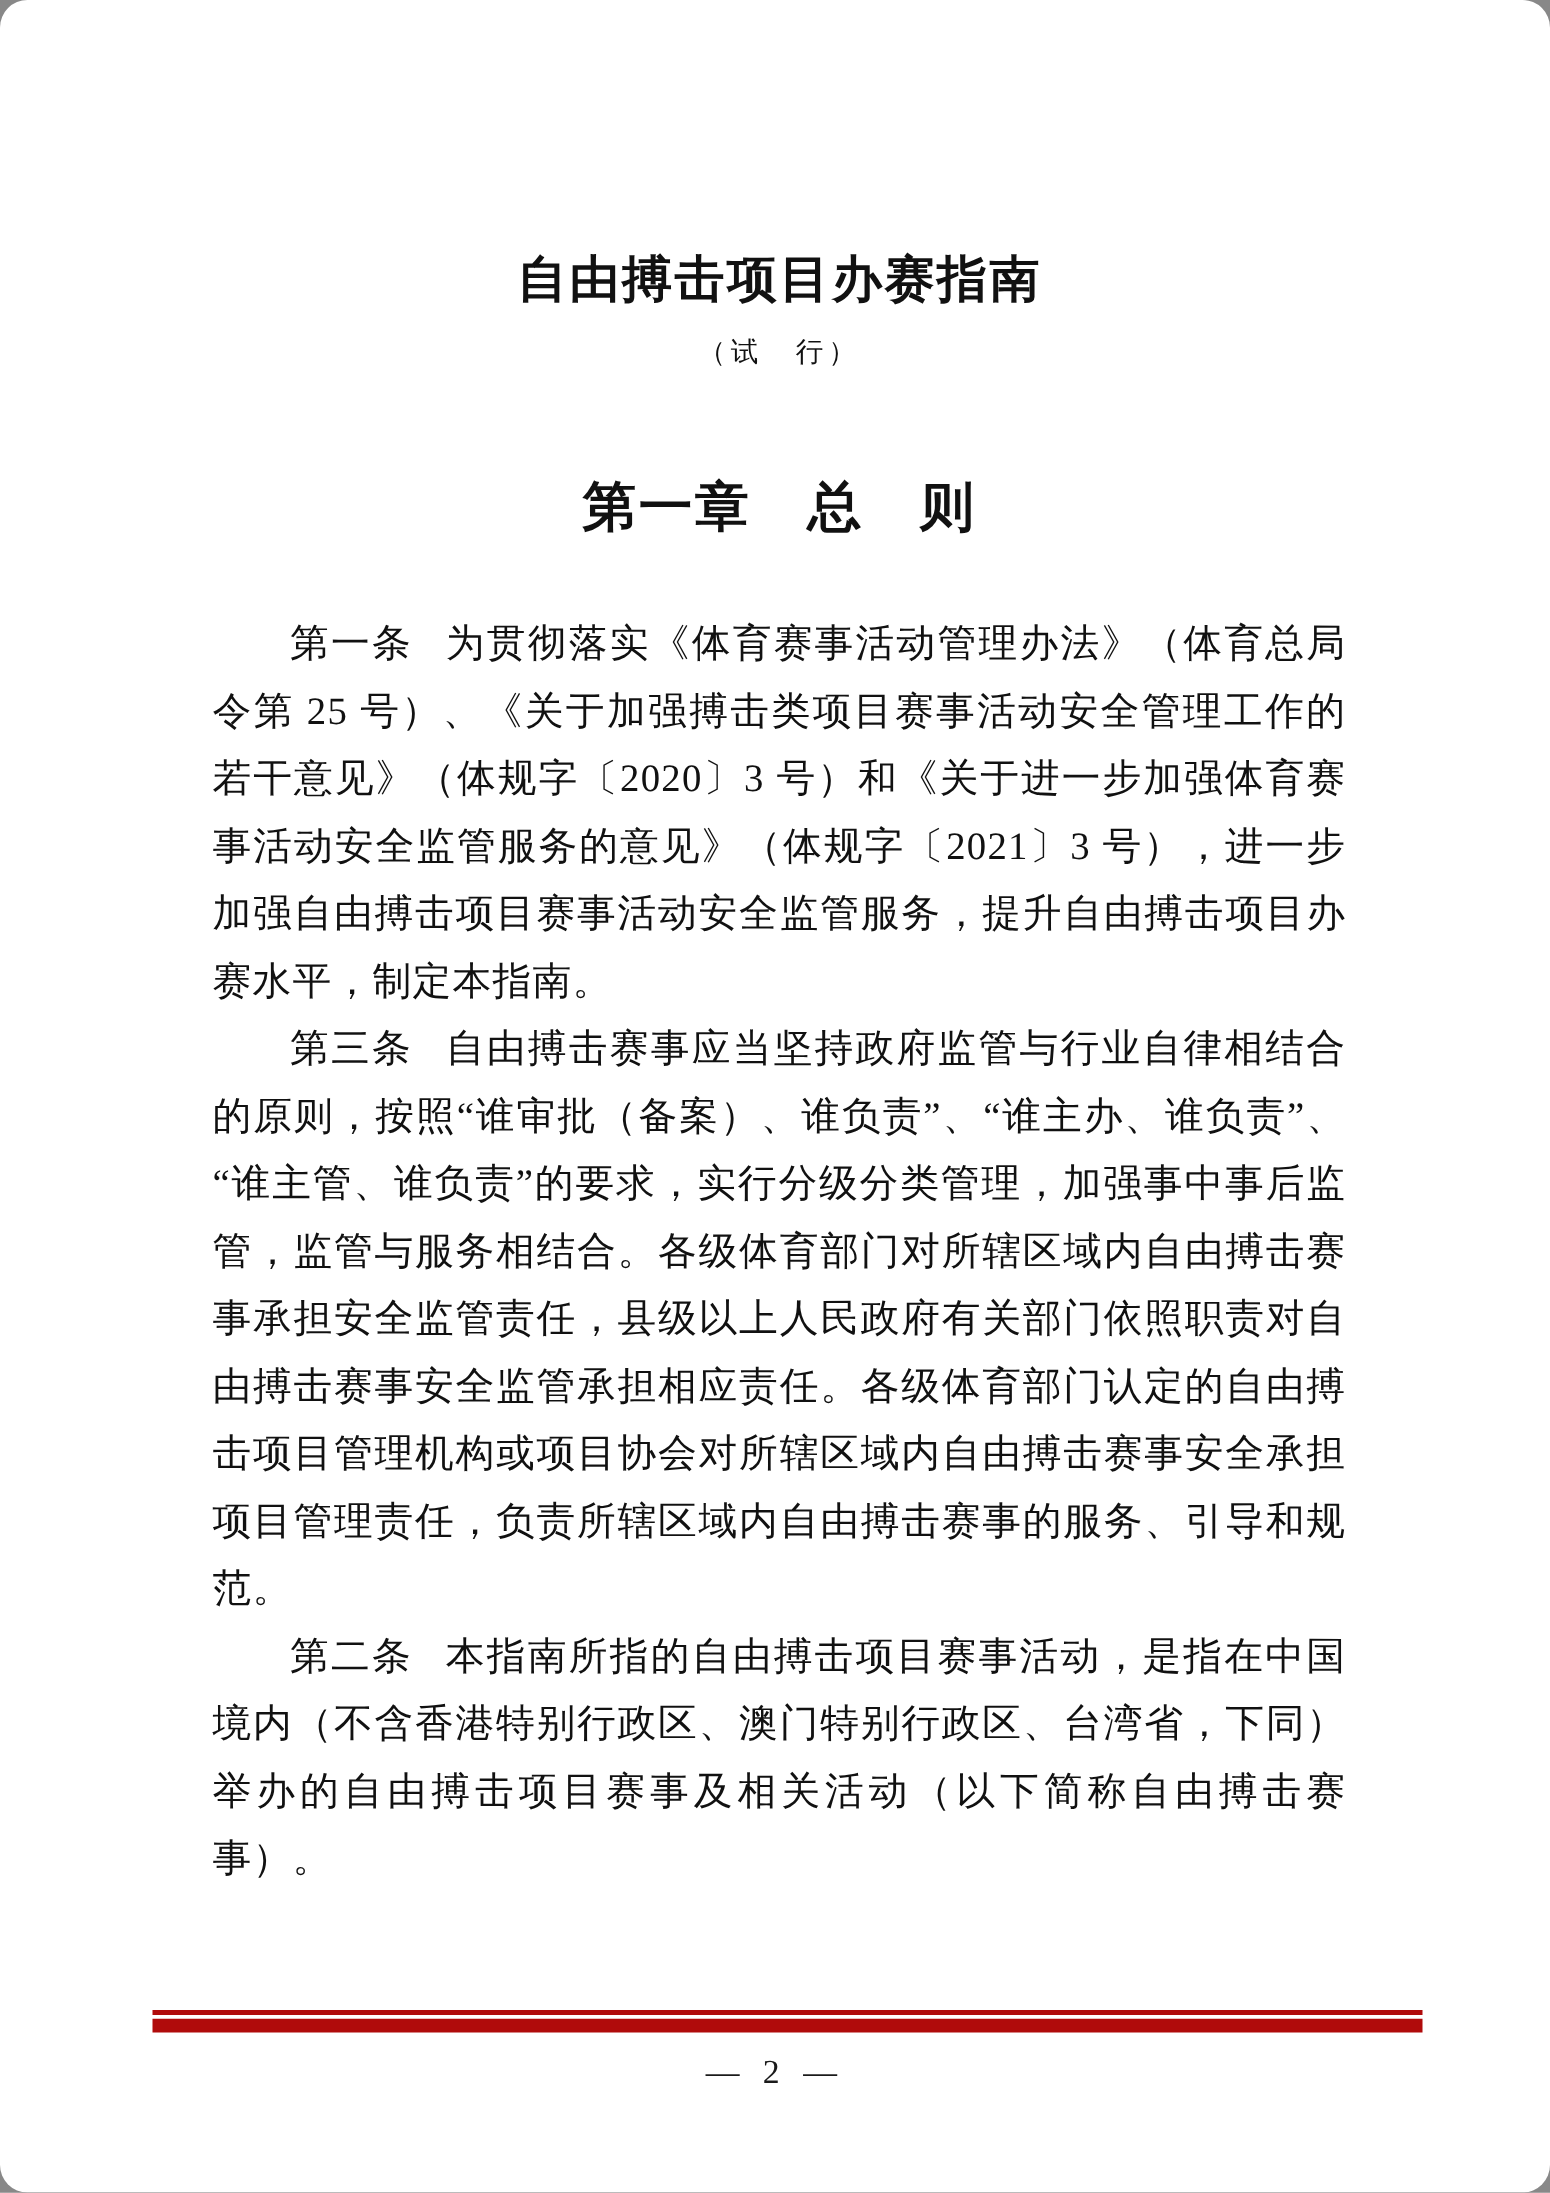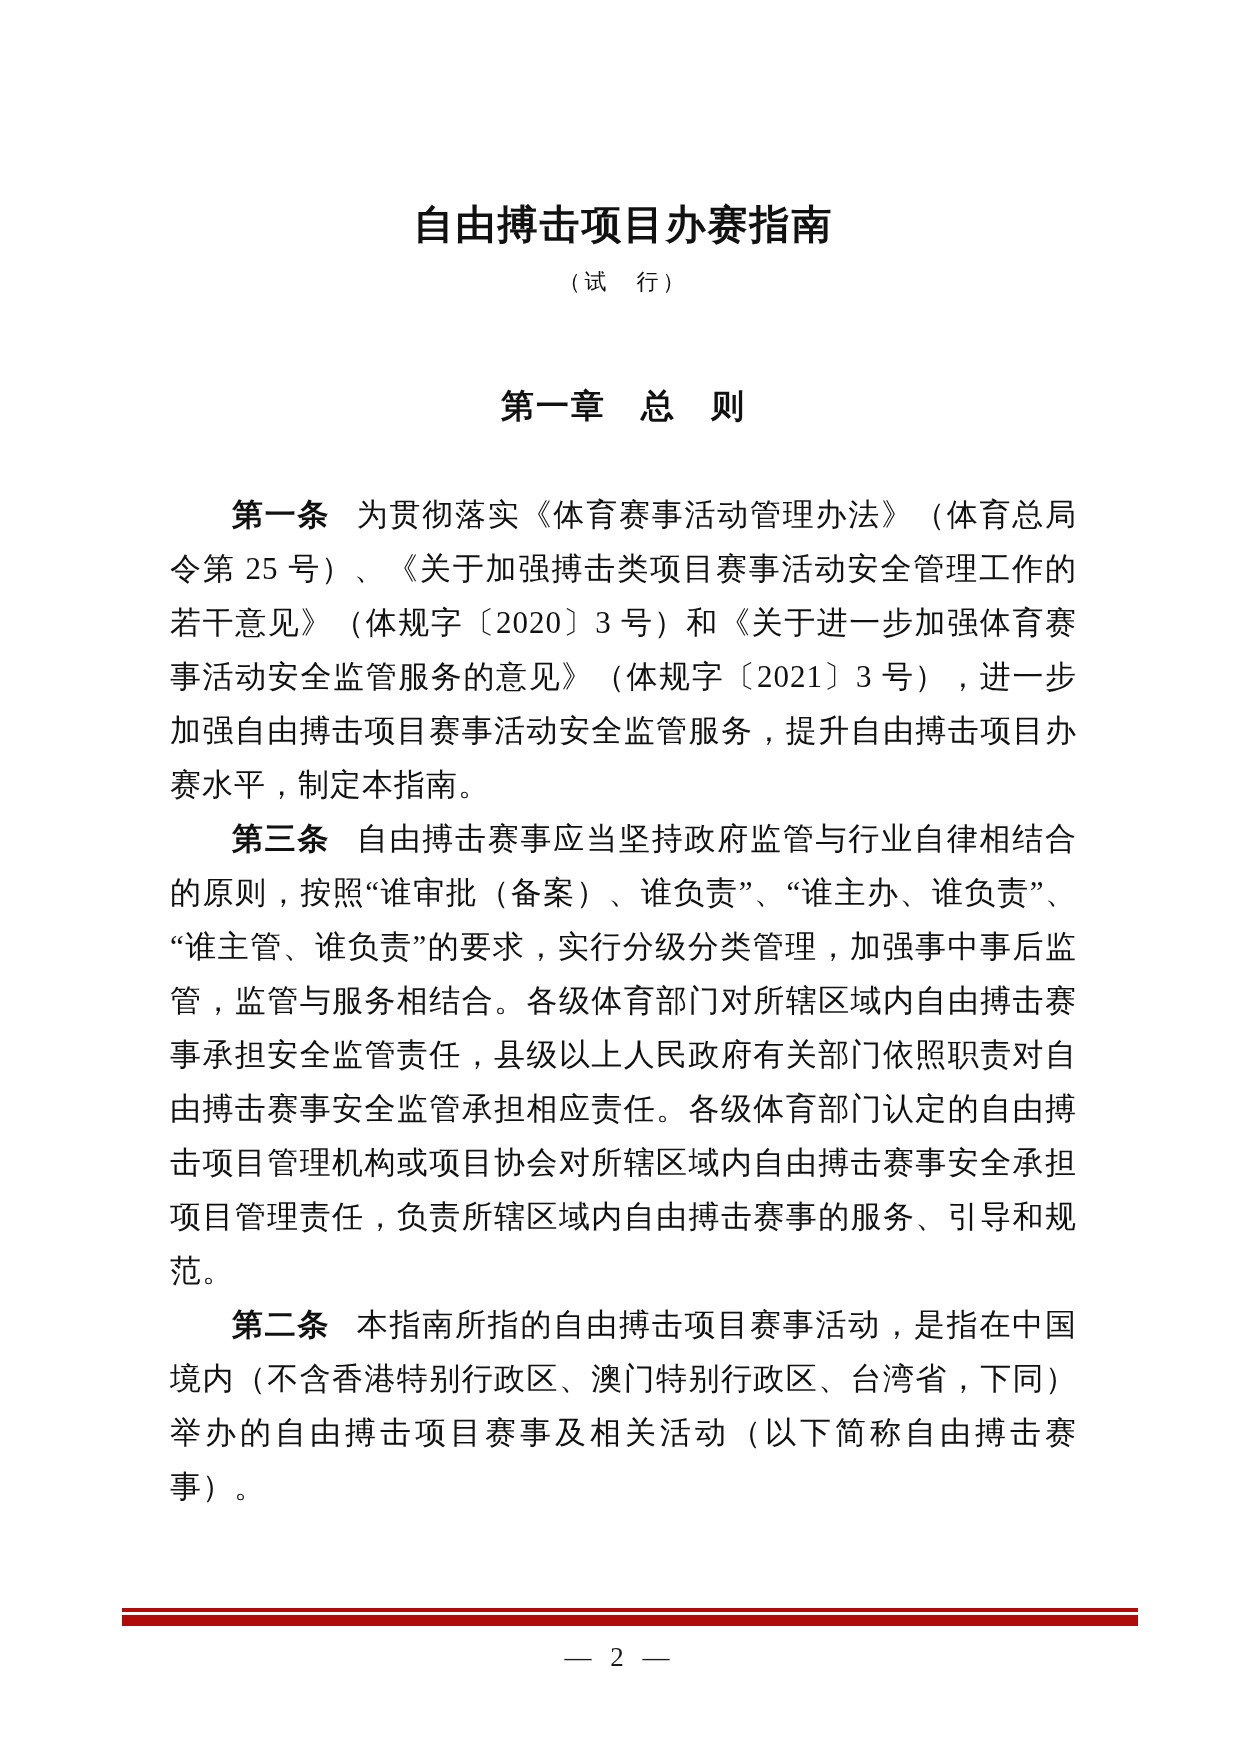--- a/index.html
+++ b/index.html
@@ -9,20 +9,21 @@
   }
   .page {
     position: relative;
     width: 1240px;
     height: 1754px;
     margin: 0 auto;
     background: #ffffff;
     overflow: hidden;
     font-family: "Liberation Serif", serif;
     color: #111;
+    border-radius: 22px;
   }
   .content {
     position: absolute;
     left: 170px;
     top: 0;
     width: 907px;
   }
   .doc-title {
     margin: 200px 0 0 0;
     text-align: center;
@@ -37,39 +38,39 @@
     text-align: center;
     font-size: 22px;
     line-height: 36px;
     letter-spacing: 4px;
   }
   .chapter-heading {
     margin: 86px 0 0 0;
     text-align: center;
     font-family: "Liberation Sans", sans-serif;
     font-weight: bold;
-    font-size: 33px;
+    font-size: 43px;
     line-height: 40px;
     letter-spacing: 2px;
   }
   .body-text {
     margin-top: 62px;
   }
   .body-text p {
     margin: 0;
     font-size: 31px;
     line-height: 54px;
     text-align: justify;
     text-justify: inter-ideograph;
     text-indent: 2em;
     letter-spacing: 1px;
   }
   .article-label {
     font-family: "Liberation Sans", sans-serif;
-    font-weight: bold;
+    font-weight: normal;
     margin-right: 0.85em;
   }
   .footer-rule {
     position: absolute;
     left: 122px;
     top: 1608px;
     width: 1016px;
   }
   .footer-rule .rule-thin {
     height: 4px;

